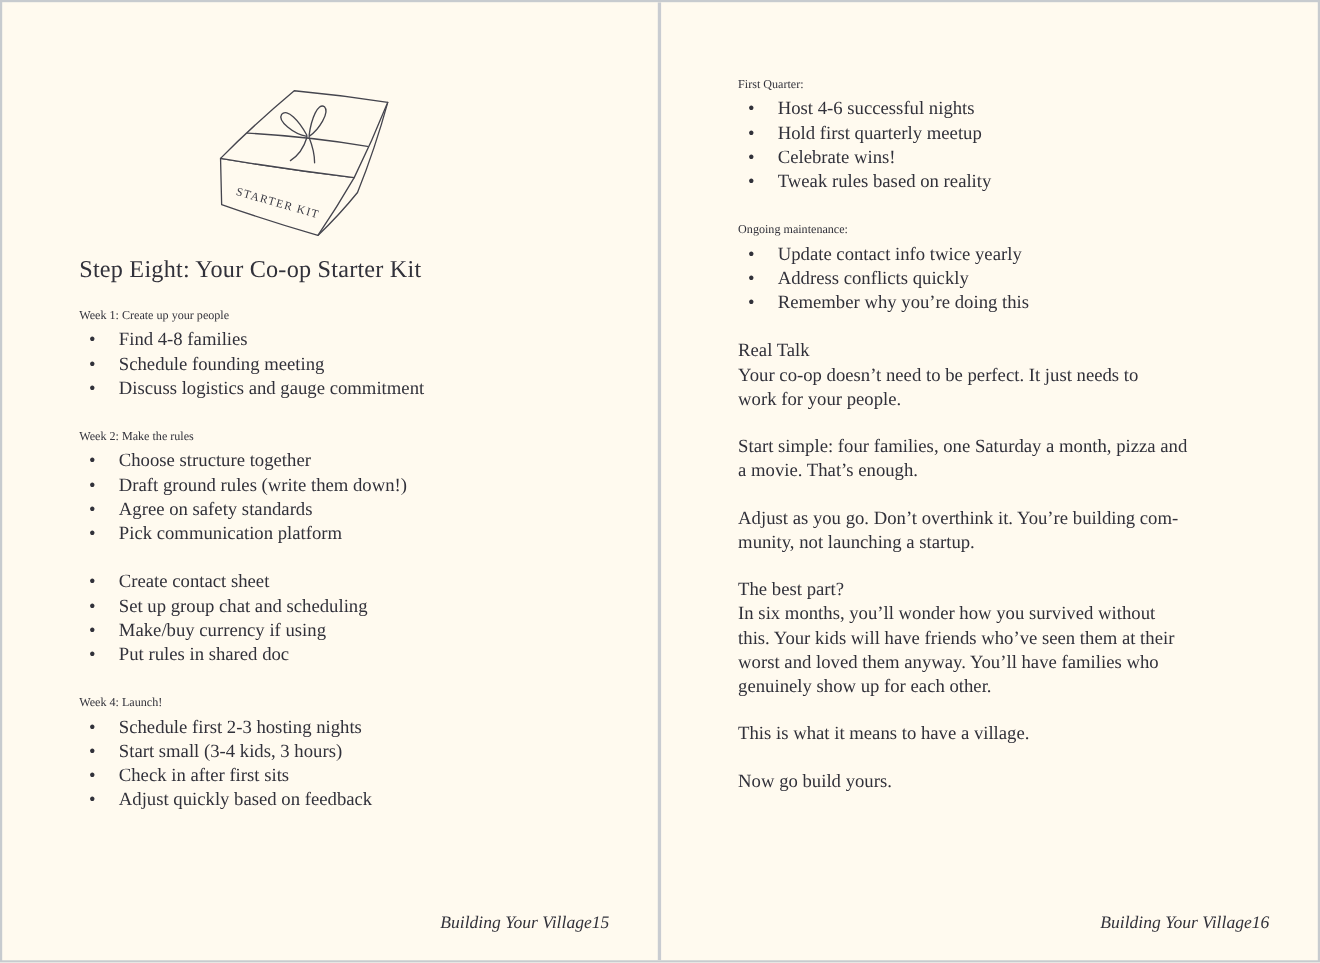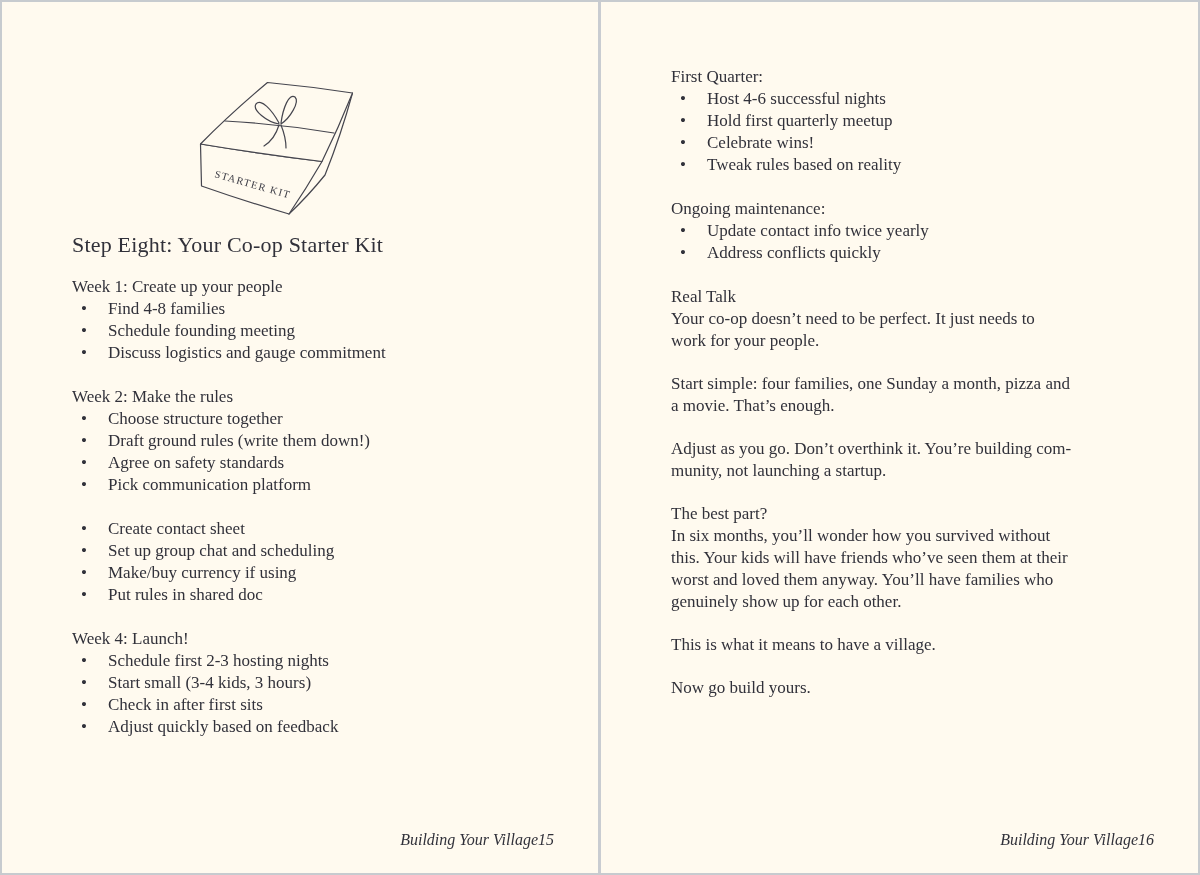--- a/index.html
+++ b/index.html
@@ -18,21 +18,21 @@
   .page-right{flex:1;padding:64px 48px 0 70px;}
 
   .illustration{display:block;width:172px;height:140px;margin:0 0 0 120px;}
   .illustration path{fill:none;stroke:#45454e;stroke-width:1.2;stroke-linecap:round;stroke-linejoin:round;}
   .illustration .face{fill:#fffaef;}
   .illustration text{font-family:"Liberation Serif", serif;font-size:10.5px;letter-spacing:1.2px;fill:#3c3c45;}
 
   .title{font-size:22px;font-weight:normal;margin:12px 0 18px 0;letter-spacing:.2px;}
 
   .section{margin:0 0 22px 0;}
-  .heading{font-size:17px;line-height:22px;margin:0;}
+  .heading{font-size:11px;line-height:22px;margin:0;}
   .bullets{list-style:none;margin:0;padding:0;font-size:17px;line-height:22px;}
   .bullets li{position:relative;padding-left:36px;}
   .bullets li::before{content:"\2022";position:absolute;left:9px;top:0;}
 
   .block{margin:0 0 21px 0;}
   .block p{margin:0;font-size:17px;line-height:22px;}
   .block .body-text{white-space:pre-line;}
 
   .footer{
     position:absolute;bottom:24px;right:44px;
@@ -117,31 +117,32 @@
         <li>Celebrate wins!</li>
         <li>Tweak rules based on reality</li>
       </ul>
     </div>
 
     <div class="section">
       <p class="heading">Ongoing maintenance:</p>
       <ul class="bullets">
         <li>Update contact info twice yearly</li>
         <li>Address conflicts quickly</li>
+        <li>Remember why you’re doing this</li>
       </ul>
     </div>
 
     <div class="block">
       <p class="heading">Real Talk</p>
       <p class="body-text">Your co-op doesn’t need to be perfect. It just needs to
 work for your people.</p>
     </div>
 
     <div class="block">
-      <p class="body-text">Start simple: four families, one Sunday a month, pizza and
+      <p class="body-text">Start simple: four families, one Saturday a month, pizza and
 a movie. That’s enough.</p>
     </div>
 
     <div class="block">
       <p class="body-text">Adjust as you go. Don’t overthink it. You’re building com-
 munity, not launching a startup.</p>
     </div>
 
     <div class="block">
       <p class="heading">The best part?</p>

